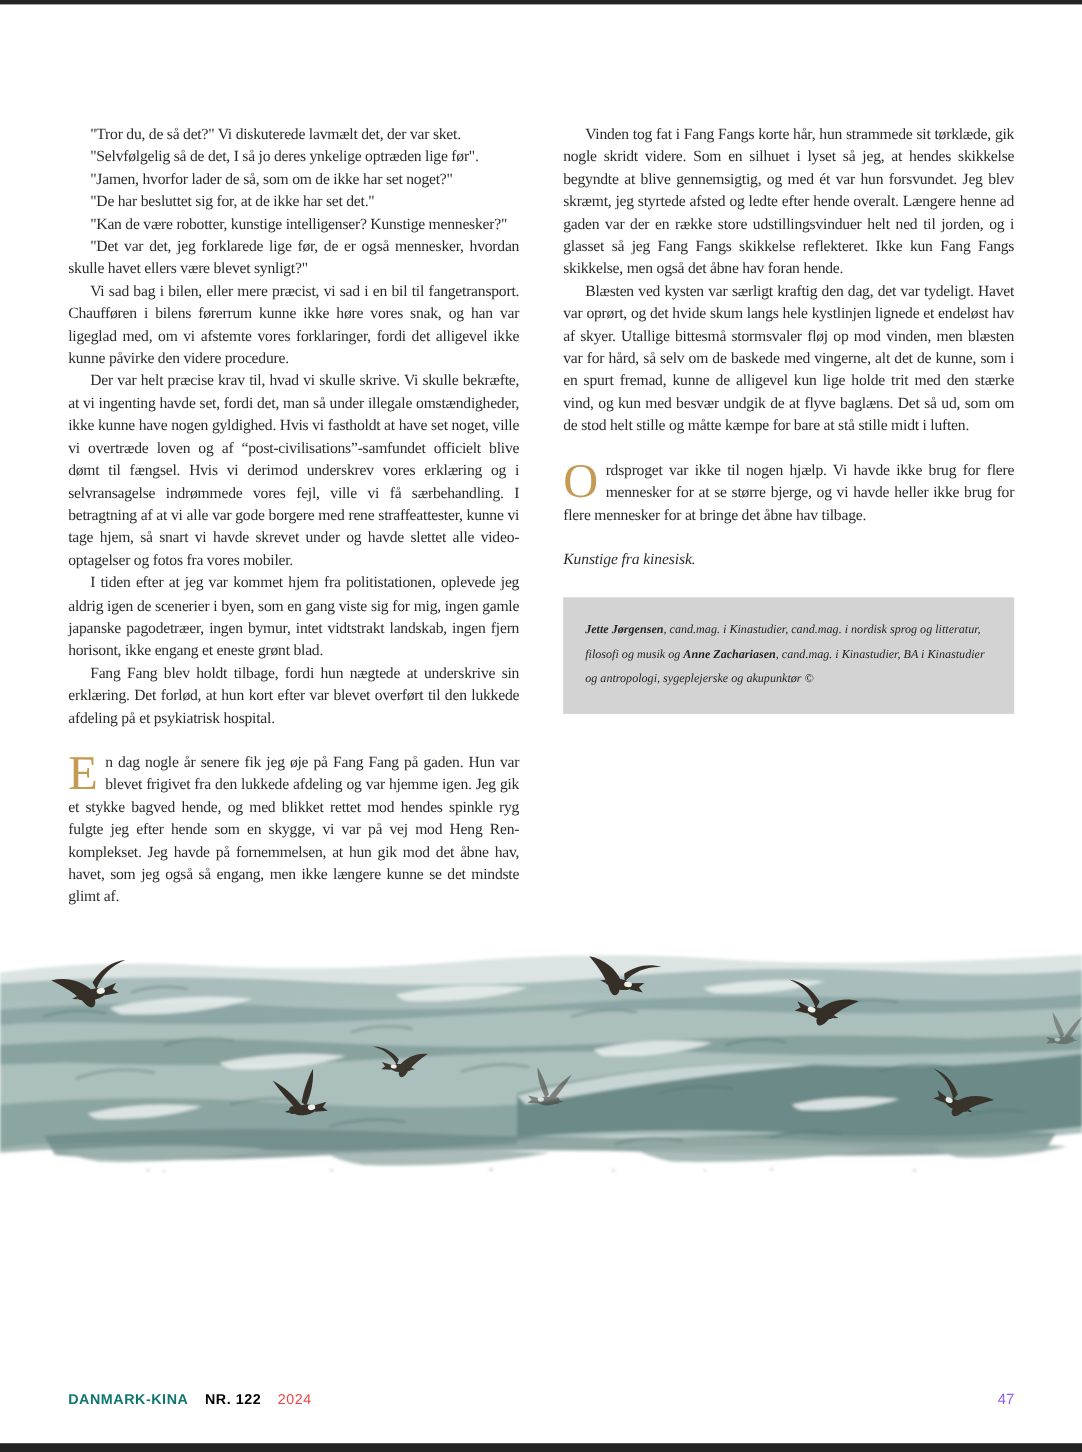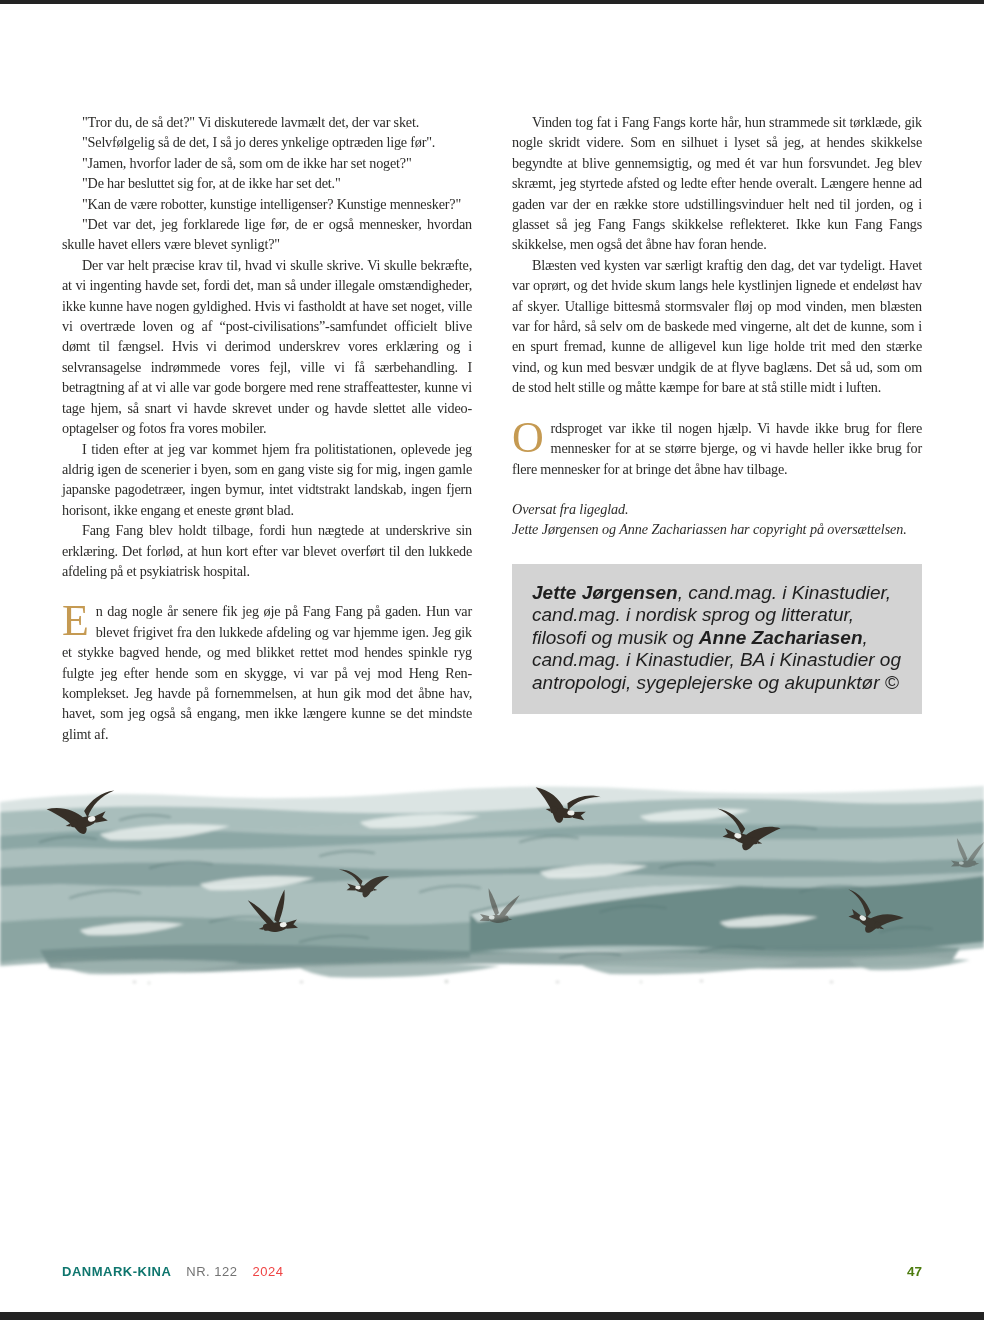--- a/index.html
+++ b/index.html
@@ -12,61 +12,61 @@
   .col{width:410px;}
   p.para{margin:0;text-align:justify;font-size:14.2px;line-height:20.4px;color:#2d2c2a;
          letter-spacing:-0.2px;hyphens:auto;-webkit-hyphens:auto;}
   p.para.indent{text-indent:20px;}
   p.para.gap{margin-top:20px;}
   .dropcap{float:left;font-size:44px;line-height:35px;padding:2px 7px 0 0;color:#c59a52;
            font-family:"Liberation Serif",serif;}
   p.credit{margin:0;font-style:italic;font-size:14.2px;line-height:20.4px;color:#2d2c2a;letter-spacing:-0.1px;}
   p.credit.gap{margin-top:20px;}
   .bio-box{margin-top:24px;background:#d3d3d3;padding:18px 20px 20px 20px;box-sizing:border-box;
-           font-family:Liberation Sans, sans-serif;font-style:italic;font-size:19px;
+           font-family:Liberation Serif, serif;font-style:italic;font-size:11px;
            line-height:22.5px;color:#1f1f1f;}
   .bio-box b{font-weight:700;}
   .illustration{display:block;margin:28px 0 0 -62px;}
   .footer{position:absolute;left:62px;right:62px;top:1264px;display:flex;
           justify-content:space-between;align-items:baseline;
           font-family:"Liberation Sans",sans-serif;font-size:13px;letter-spacing:0.5px;}
   .footer .mag{font-weight:700;color:#0f766e;}
-  .footer .issue{font-weight:400;color:#737373;margin-left:15px;}
+  .footer .issue{font-weight:700;color:#000000;margin-left:15px;}
   .footer .year{font-weight:500;color:#ef4444;margin-left:15px;}
-  .footer .pagenum{font-weight:700;color:#4d7c0f;font-size:13.5px;letter-spacing:0;}
+  .footer .pagenum{font-weight:400;color:#8b5cf6;font-size:13.5px;letter-spacing:0;}
 </style>
 </head>
 <body>
 
 <div class="page">
   <div class="edge-top"></div>
 
   <div class="content">
     <div class="columns">
       <div class="col" id="col-left">
           <p class="para indent">"Tror du, de så det?" Vi diskuterede lavmælt det, der var sket.</p>
           <p class="para indent">"Selvfølgelig så de det, I så jo deres ynkelige optræden lige før".</p>
           <p class="para indent">"Jamen, hvorfor lader de så, som om de ikke har set noget?"</p>
           <p class="para indent">"De har besluttet sig for, at de ikke har set det."</p>
           <p class="para indent">"Kan de være robotter, kunstige intelligenser? Kunstige mennesker?"</p>
           <p class="para indent">"Det var det, jeg forklarede lige før, de er også mennesker, hvordan skulle havet ellers være blevet synligt?"</p>
+          <p class="para indent">Vi sad bag i bilen, eller mere præcist, vi sad i en bil til fangetransport. Chaufføren i bilens førerrum kunne ikke høre vores snak, og han var ligeglad med, om vi afstemte vores forklaringer, fordi det alligevel ikke kunne påvirke den videre procedure.</p>
           <p class="para indent">Der var helt præcise krav til, hvad vi skulle skrive. Vi skulle bekræfte, at vi ingenting havde set, fordi det, man så under illegale omstændigheder, ikke kunne have nogen gyldighed. Hvis vi fastholdt at have set noget, ville vi overtræde loven og af “post-civilisations”-samfundet officielt blive dømt til fængsel. Hvis vi derimod underskrev vores erklæring og i selvransagelse indrømmede vores fejl, ville vi få særbehandling. I betragtning af at vi alle var gode borgere med rene straffeattester, kunne vi tage hjem, så snart vi havde skrevet under og havde slettet alle video-optagelser og fotos fra vores mobiler.</p>
           <p class="para indent">I tiden efter at jeg var kommet hjem fra politistationen, oplevede jeg aldrig igen de scenerier i byen, som en gang viste sig for mig, ingen gamle japanske pagodetræer, ingen bymur, intet vidtstrakt landskab, ingen fjern horisont, ikke engang et eneste grønt blad.</p>
           <p class="para indent">Fang Fang blev holdt tilbage, fordi hun nægtede at underskrive sin erklæring. Det forlød, at hun kort efter var blevet overført til den lukkede afdeling på et psykiatrisk hospital.</p>
           <p class="para gap"><span class="dropcap">E</span>n dag nogle år senere fik jeg øje på Fang Fang på gaden. Hun var blevet frigivet fra den lukkede afdeling og var hjemme igen. Jeg gik et stykke bagved hende, og med blikket rettet mod hendes spinkle ryg fulgte jeg efter hende som en skygge, vi var på vej mod Heng Ren-komplekset. Jeg havde på fornemmelsen, at hun gik mod det åbne hav, havet, som jeg også så engang, men ikke længere kunne se det mindste glimt af.</p>
         </div>
       <div class="col" id="col-right">
         <div id="col-right-paras">
             <p class="para indent">Vinden tog fat i Fang Fangs korte hår, hun strammede sit tørklæde, gik nogle skridt videre. Som en silhuet i lyset så jeg, at hendes skikkelse begyndte at blive gennemsigtig, og med ét var hun forsvundet. Jeg blev skræmt, jeg styrtede afsted og ledte efter hende overalt. Længere henne ad gaden var der en række store udstillingsvinduer helt ned til jorden, og i glasset så jeg Fang Fangs skikkelse reflekteret. Ikke kun Fang Fangs skikkelse, men også det åbne hav foran hende.</p>
             <p class="para indent">Blæsten ved kysten var særligt kraftig den dag, det var tydeligt. Havet var oprørt, og det hvide skum langs hele kystlinjen lignede et endeløst hav af skyer. Utallige bittesmå stormsvaler fløj op mod vinden, men blæsten var for hård, så selv om de baskede med vingerne, alt det de kunne, som i en spurt fremad, kunne de alligevel kun lige holde trit med den stærke vind, og kun med besvær undgik de at flyve baglæns. Det så ud, som om de stod helt stille og måtte kæmpe for bare at stå stille midt i luften.</p>
             <p class="para gap"><span class="dropcap">O</span>rdsproget var ikke til nogen hjælp. Vi havde ikke brug for flere mennesker for at se større bjerge, og vi havde heller ikke brug for flere mennesker for at bringe det åbne hav tilbage.</p>
           </div>
         <div id="credits">
-            <p class="credit gap">Oversat fra ligeglad.</p>
-            <p class="credit">Jette Jørgensen og Anne Zachariassen har copyright på oversættelsen.</p>
+            <p class="credit gap">Kunstige fra kinesisk.</p>
           </div>
         <div class="bio-box" id="bio-box" style="background: rgb(211, 211, 211);"><b>Jette Jørgensen</b><span>, cand.mag. i Kinastudier, cand.mag. i nordisk sprog og litteratur, filosofi og musik og </span><b>Anne Zachariasen</b><span>, cand.mag. i Kinastudier, BA i Kinastudier og antropologi, sygeplejerske og akupunktør ©</span></div>
       </div>
     </div>
 
     <svg class="illustration" width="984" height="215" viewBox="0 0 984 215" aria-hidden="true">
       <defs>
         <filter id="soft" x="-5%" y="-5%" width="110%" height="110%">
           <feGaussianBlur stdDeviation="1.4"></feGaussianBlur>
         </filter>

